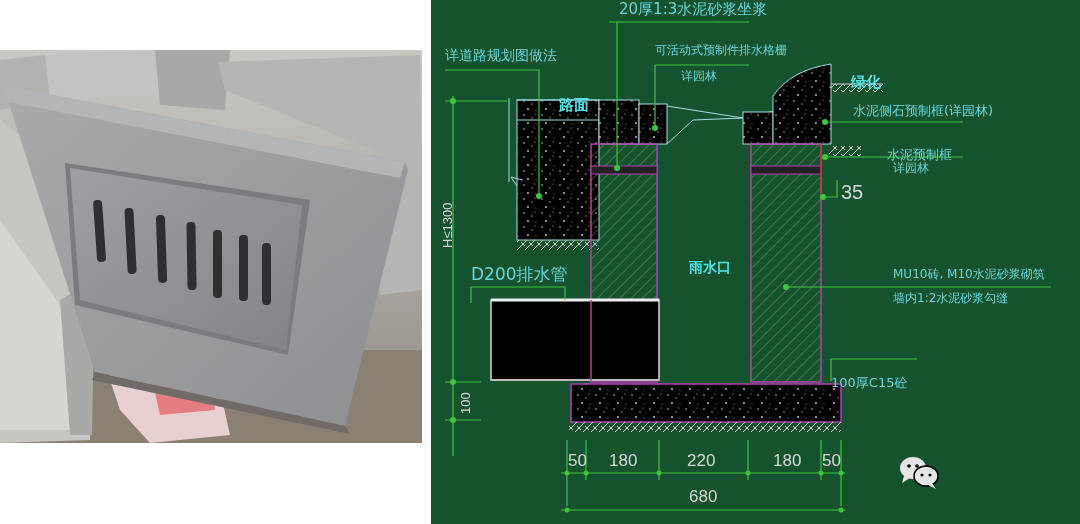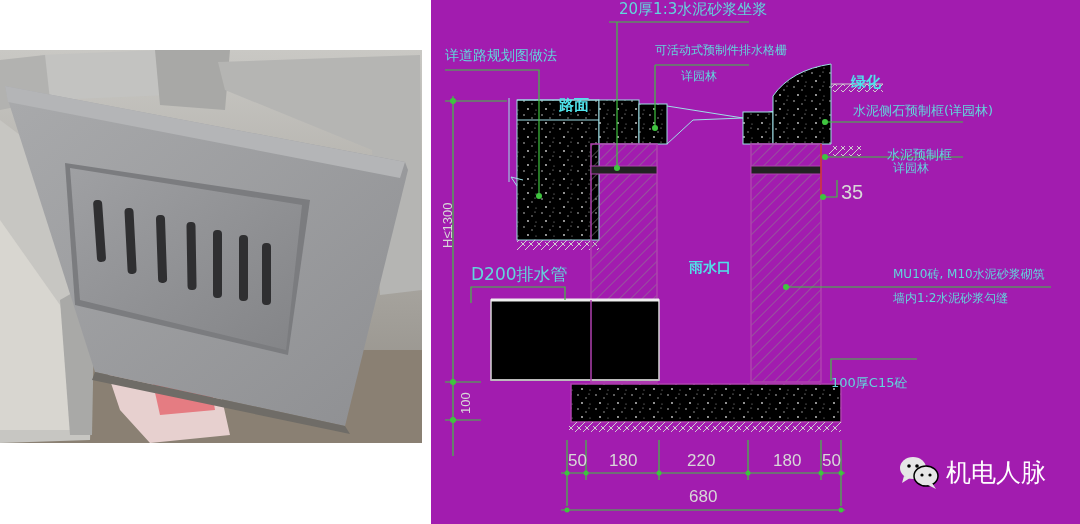--- a/index.html
+++ b/index.html
@@ -1,18 +1,18 @@
 <!DOCTYPE html>
 <html><head>
   <meta charset="utf-8">
   <style>
     html, body { margin: 0; padding: 0; background: #ffffff; }
     body { width: 1080px; height: 524px; position: relative; overflow: hidden; font-family: "DejaVu Sans", sans-serif; }
     .photo { position: absolute; left: 0; top: 50px; width: 422px; height: 393px; overflow: hidden; background: #b9b7b2; }
-    .cad { position: absolute; left: 431px; top: 0; width: 649px; height: 524px; background: #a21caf; }
+    .cad { position: absolute; left: 431px; top: 0; width: 649px; height: 524px; background: #14532d; }
     .cad svg { position: absolute; left: 0; top: 0; }
     .txt { position: absolute; white-space: nowrap; line-height: 1; }
     .cyan { color: #62d6dc; }
     .cyanb { color: #4fe3ea; font-weight: bold; margin-top: 12px; }
     .dim { color: #d8d8d8; font-family: "Liberation Sans", sans-serif; }
     .wm { position: absolute; left: 898px; top: 455px; display: flex; align-items: center; gap: 6px; }
     .wm-label { color: #ffffff; font-size: 25px; font-family: "DejaVu Sans", sans-serif; }
   </style>
 </head>
 <body>
@@ -205,14 +205,13 @@
   <svg width="42" height="34" viewBox="0 0 42 34">
     <ellipse cx="15" cy="13" rx="13" ry="11" fill="#e6e6e6"></ellipse>
     <polygon points="6,21 4,28 12,23" fill="#e6e6e6"></polygon>
     <circle cx="11" cy="11" r="1.8" fill="#000"></circle>
     <circle cx="19" cy="11" r="1.8" fill="#000"></circle>
     <ellipse cx="28" cy="21" rx="12" ry="10" fill="#e6e6e6" stroke="#000" stroke-width="1.5"></ellipse>
     <polygon points="34,28 38,34 30,30" fill="#e6e6e6"></polygon>
     <circle cx="24" cy="20" r="1.6" fill="#000"></circle>
     <circle cx="32" cy="20" r="1.6" fill="#000"></circle>
   </svg>
-  <span class="wm-label">机电人脉</span>
 </div>
 
 </body></html>

